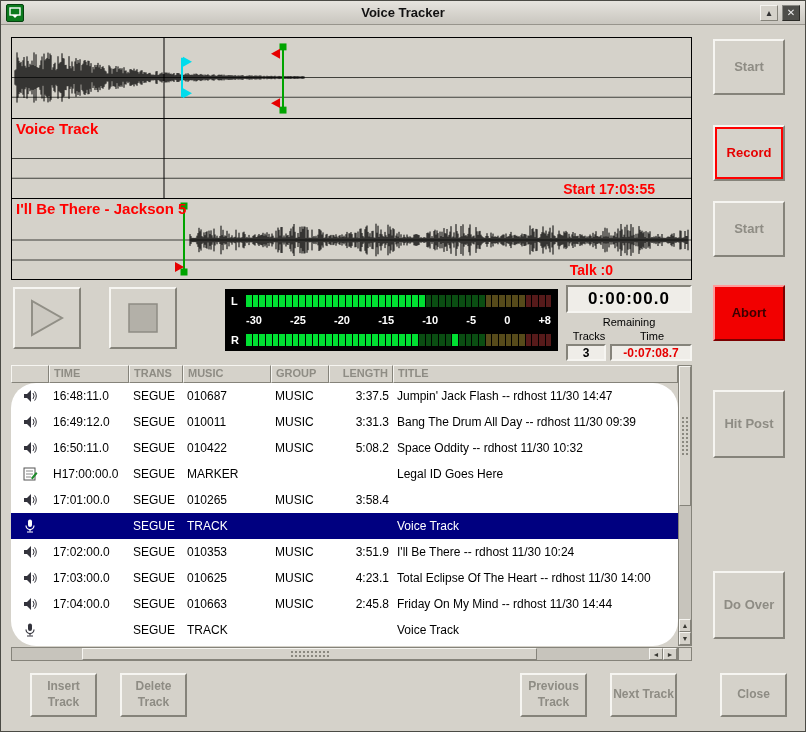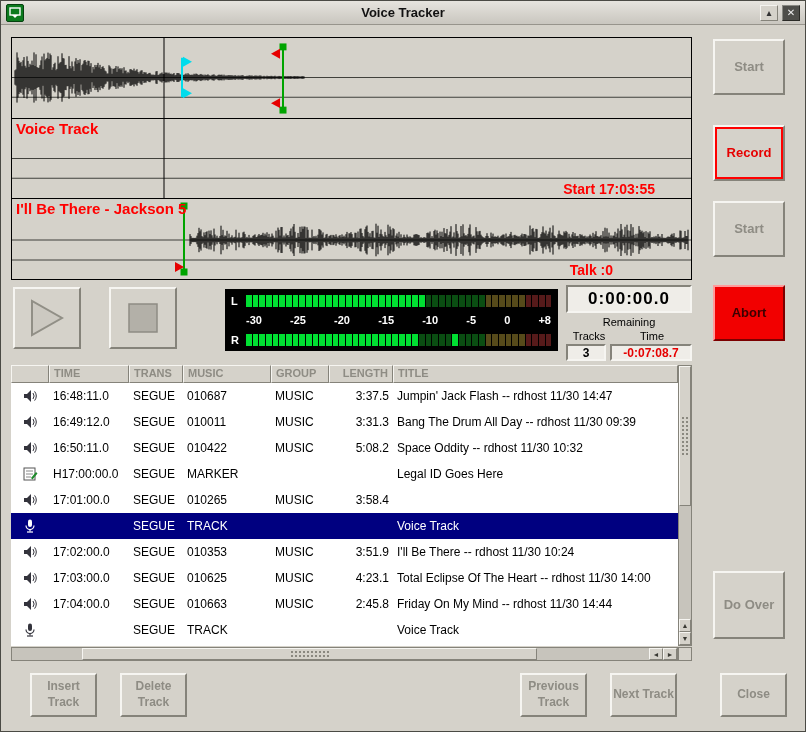--- a/index.html
+++ b/index.html
@@ -49,21 +49,21 @@
 
   
   .rb{left:712px;width:72px;height:56px;}
   .btn.record{color:#e60000;box-shadow:inset 0 0 0 2px #ff0000;}
   .btn.abort{background:#f20000;border-color:#ff9a9a #7c0000 #7c0000 #ff9a9a;color:#3c0000;text-align:center;}
 
   
   .log{position:absolute;left:10px;top:364px;width:681px;height:296px;}
   .log-header{display:flex;height:18px;width:667px;}
   .hcell{background:#d5d2ca;border:1px solid;border-color:#f6f5f1 #85837a #85837a #f6f5f1;font-size:11px;font-weight:bold;color:#8e8c84;padding:1px 4px;overflow:hidden;white-space:nowrap;}
-  .log-body{position:absolute;top:18px;left:0;width:667px;height:263px;background:#fff;overflow:hidden;}
+  .log-body{position:absolute;top:18px;left:0;width:667px;height:263px;background:#fff;overflow:hidden;border-radius:25px;}
   .log-row{display:flex;height:26px;align-items:center;font-size:12px;color:#000;}
   .log-row.selected{background:#000080;color:#fff;}
   .cell{overflow:hidden;white-space:nowrap;padding:0 4px;}
   .c-icon{width:38px;display:flex;align-items:center;justify-content:center;color:#33333c;}
   .selected .c-icon{color:#fff;}
   .c-time{width:80px;}
   .c-trans{width:54px;}
   .c-cart{width:88px;}
   .c-group{width:58px;}
   .c-length{width:64px;text-align:right;}
@@ -284,20 +284,21 @@
     <div class="rem-values">
       <span class="rem-box tracksv sunken">3</span>
       <span class="rem-box timev sunken">-0:07:08.7</span>
     </div>
   </div>
 
   <div class="btn rb" style="top:38px">Start</div>
   <div class="btn rb record" style="top:124px">Record</div>
   <div class="btn rb" style="top:200px">Start</div>
   <div class="btn rb abort" style="top:284px">Abort</div>
+  <div class="btn rb" style="top:389px;height:68px">Hit Post</div>
   <div class="btn rb" style="top:570px;height:68px">Do Over</div>
 
   <div class="log">
     <div class="log-header">
       <div class="hcell c-icon"></div>
       <div class="hcell c-time">TIME</div>
       <div class="hcell c-trans">TRANS</div>
       <div class="hcell c-cart">MUSIC</div>
       <div class="hcell c-group">GROUP</div>
       <div class="hcell c-length">LENGTH</div>

